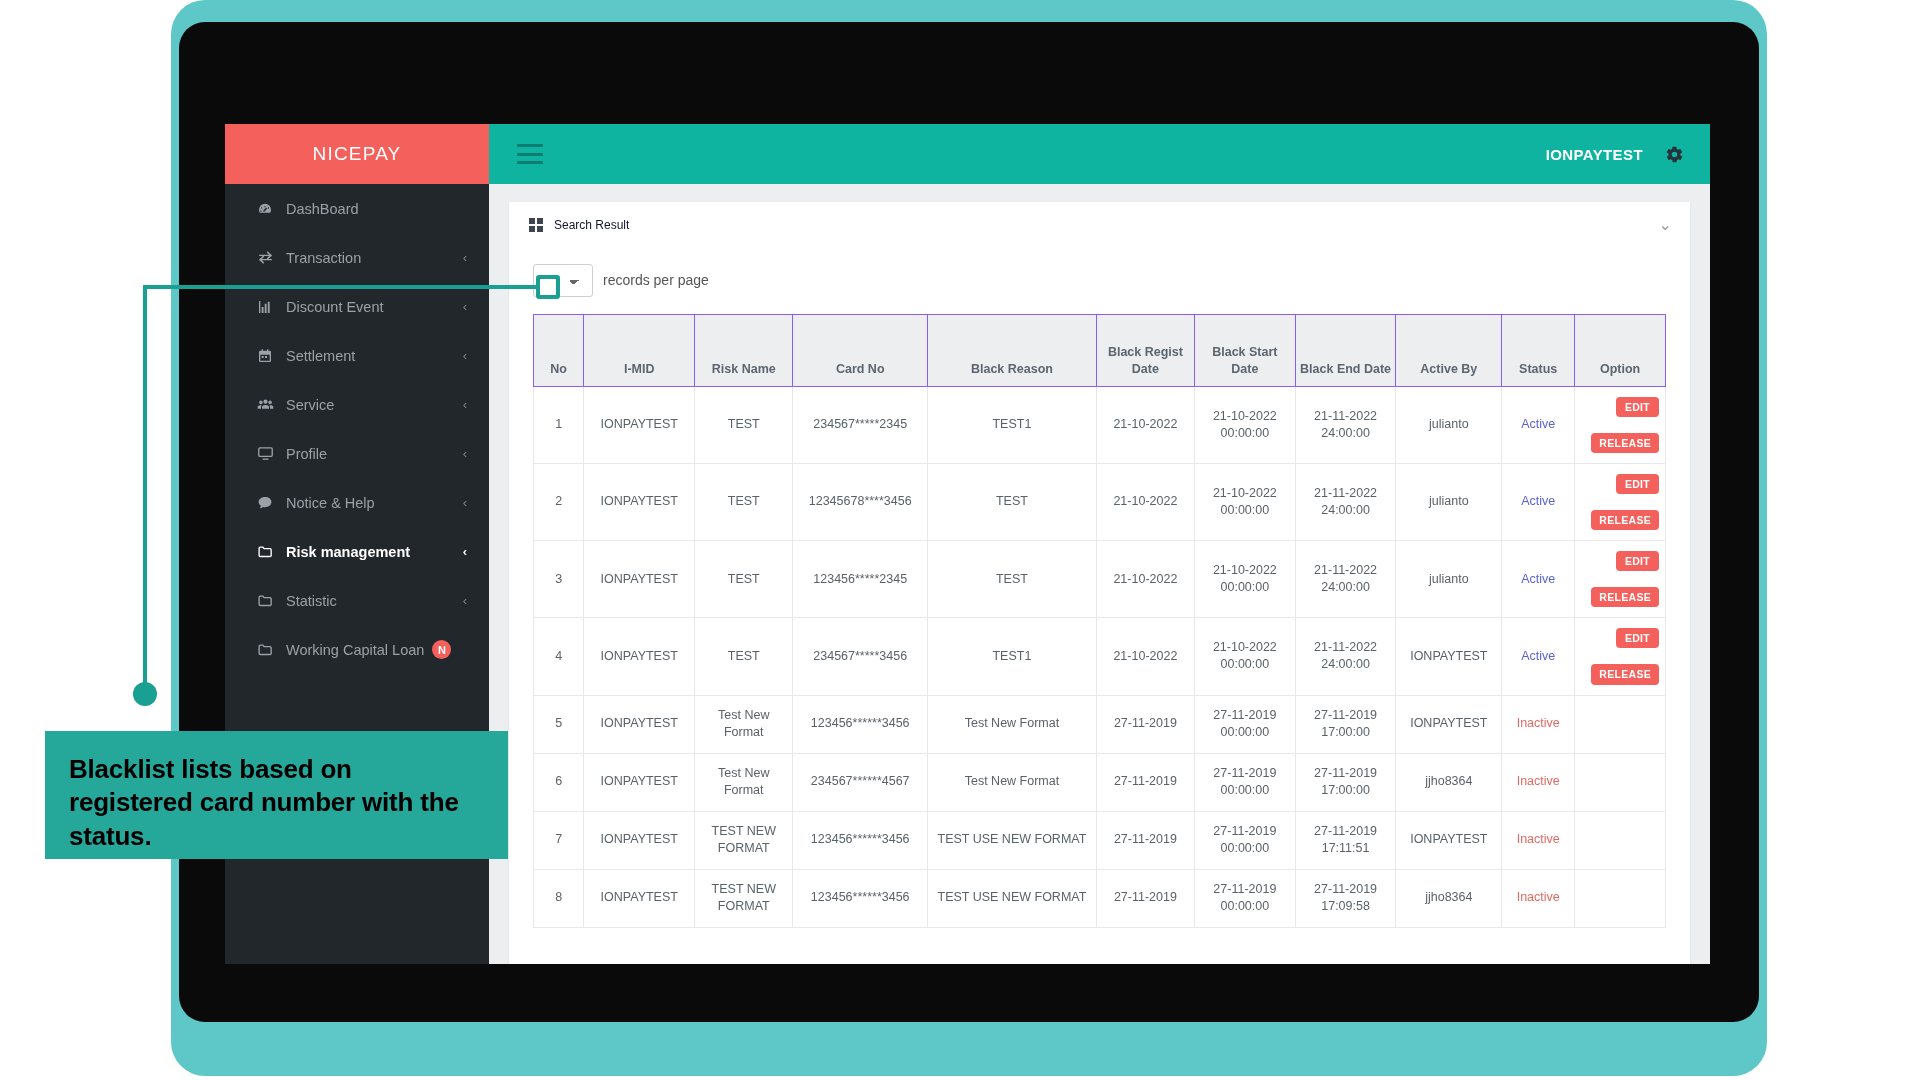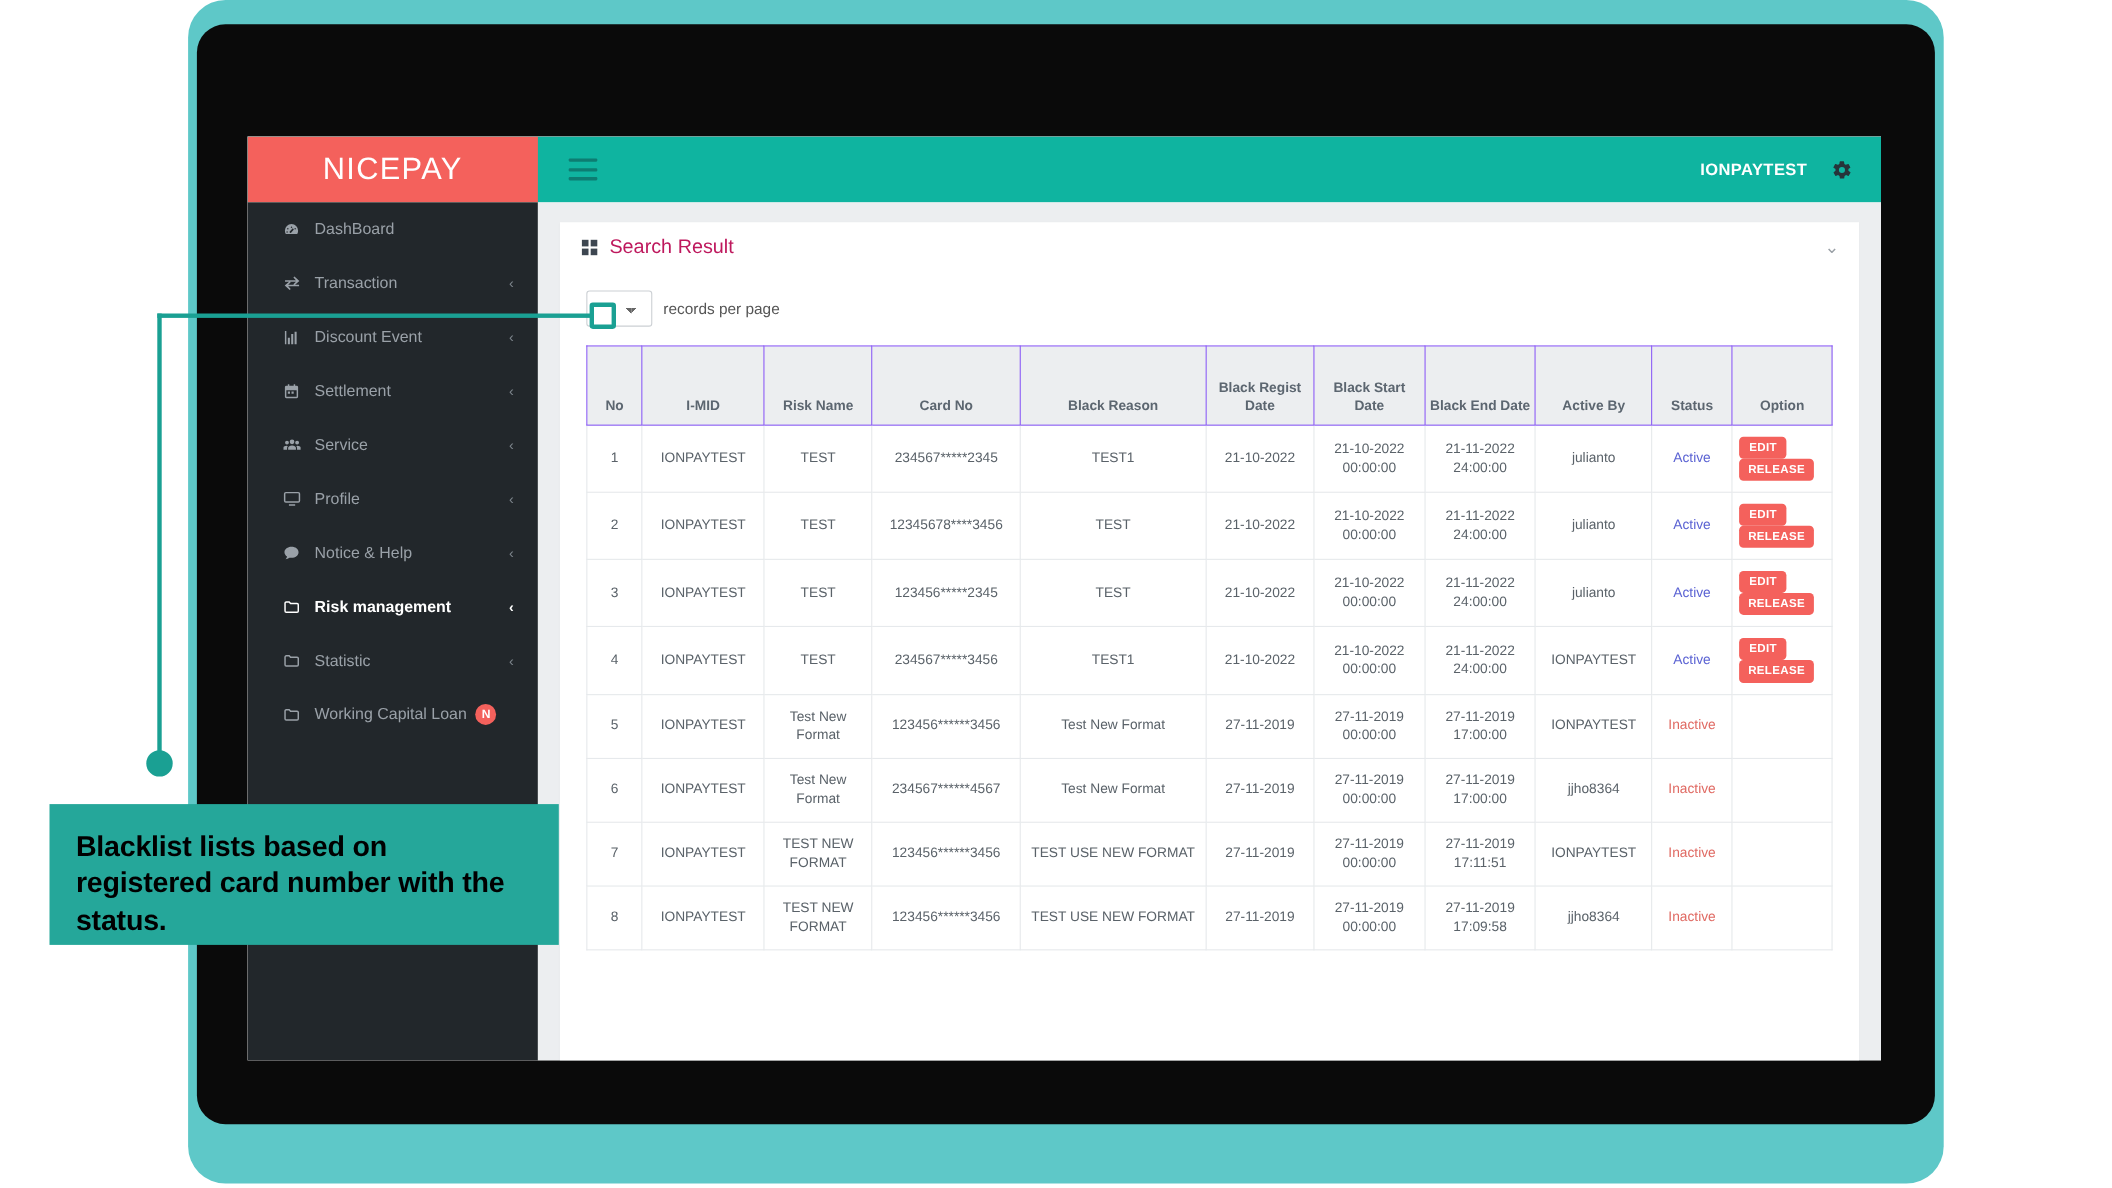--- a/index.html
+++ b/index.html
@@ -33,21 +33,21 @@
 
   
   .topbar {
     position: absolute; left: 0; top: 0; height: 60px; right: 0;
     background: #0fb4a0;
     display: flex; align-items: center;
   }
   .brand {
     width: 264px; height: 60px; background: #f4615c;
     display: flex; align-items: center; justify-content: center;
-    color: #fff; font-size: 28px; letter-spacing: 1.2px;
+    color: #fff; font-size: 19px; letter-spacing: 1.2px;
     font-weight: 400;
   }
   .hamburger {
     margin-left: 28px; width: 26px; height: 20px;
     display: flex; flex-direction: column; justify-content: space-between;
     cursor: pointer;
   }
   .hamburger i { display:block; height: 3px; background: #0d7d72; border-radius: 1px; }
   .topbar-right {
     margin-left: auto; display: flex; align-items: center; gap: 22px;
@@ -94,21 +94,21 @@
   .panel-head {
     height: 46px; display: flex; align-items: center;
     padding: 0 18px 0 20px; border-bottom: 1px solid #fff;
   }
   .panel-head .grid-ico {
     width: 14px; height: 14px; margin-right: 11px;
     display: grid; grid-template-columns: 6px 6px; grid-template-rows: 6px 6px;
     gap: 2px;
   }
   .panel-head .grid-ico span { background: #3d4650; display:block; }
-  .panel-title { font-size: 18px; color: #be185d; }
+  .panel-title { font-size: 12px; color: #0f172a; }
   .chev-down { margin-left: auto; color: #9aa0a6; font-size: 16px; cursor: pointer; }
 
   .panel-body { padding: 12px 24px 0 24px; }
 
   .perpage-row { display: flex; align-items: center; height: 40px; gap: 10px; margin-bottom: 14px;}
   .perpage-select {
     width: 60px; height: 33px; border: 1px solid #ccd0d4; background: #fff;
     border-radius: 3px; font-size: 13px; color: #555; padding-left: 8px;
     font-family: "Liberation Sans", sans-serif; -webkit-appearance: none; appearance: none;
     background-image: linear-gradient(45deg, transparent 50%, #666 50%), linear-gradient(135deg, #666 50%, transparent 50%);
@@ -125,21 +125,21 @@
     height: 72px; line-height: 1.35;
   }
   table.data td {
     border: 1px solid #e6e9ec; font-size: 12.5px; color: #5a6269;
     padding: 10px 6px; text-align: center; height: 58px; line-height: 1.4;
     background: #fff;
   }
   td.l { text-align: left; padding-left: 9px; }
   .status-active { color: #5b63d3; }
   .status-inactive { color: #e06a63; }
-  .btn-stack { display: flex; flex-direction: column; align-items: flex-start; gap: 0; }
+  .btn-stack { display: flex; flex-direction: column; align-items: flex-end; gap: 16px; }
   .btn {
     background: #f4615c; color: #fff; border: none; border-radius: 4px;
     font-size: 10.5px; font-weight: bold; letter-spacing: .3px;
     padding: 4px 9px; cursor: pointer; font-family: "Liberation Sans", sans-serif;
     line-height: 1.15;
   }
   .btn.release { padding: 4px 8px; }
 
   
   .callout {

